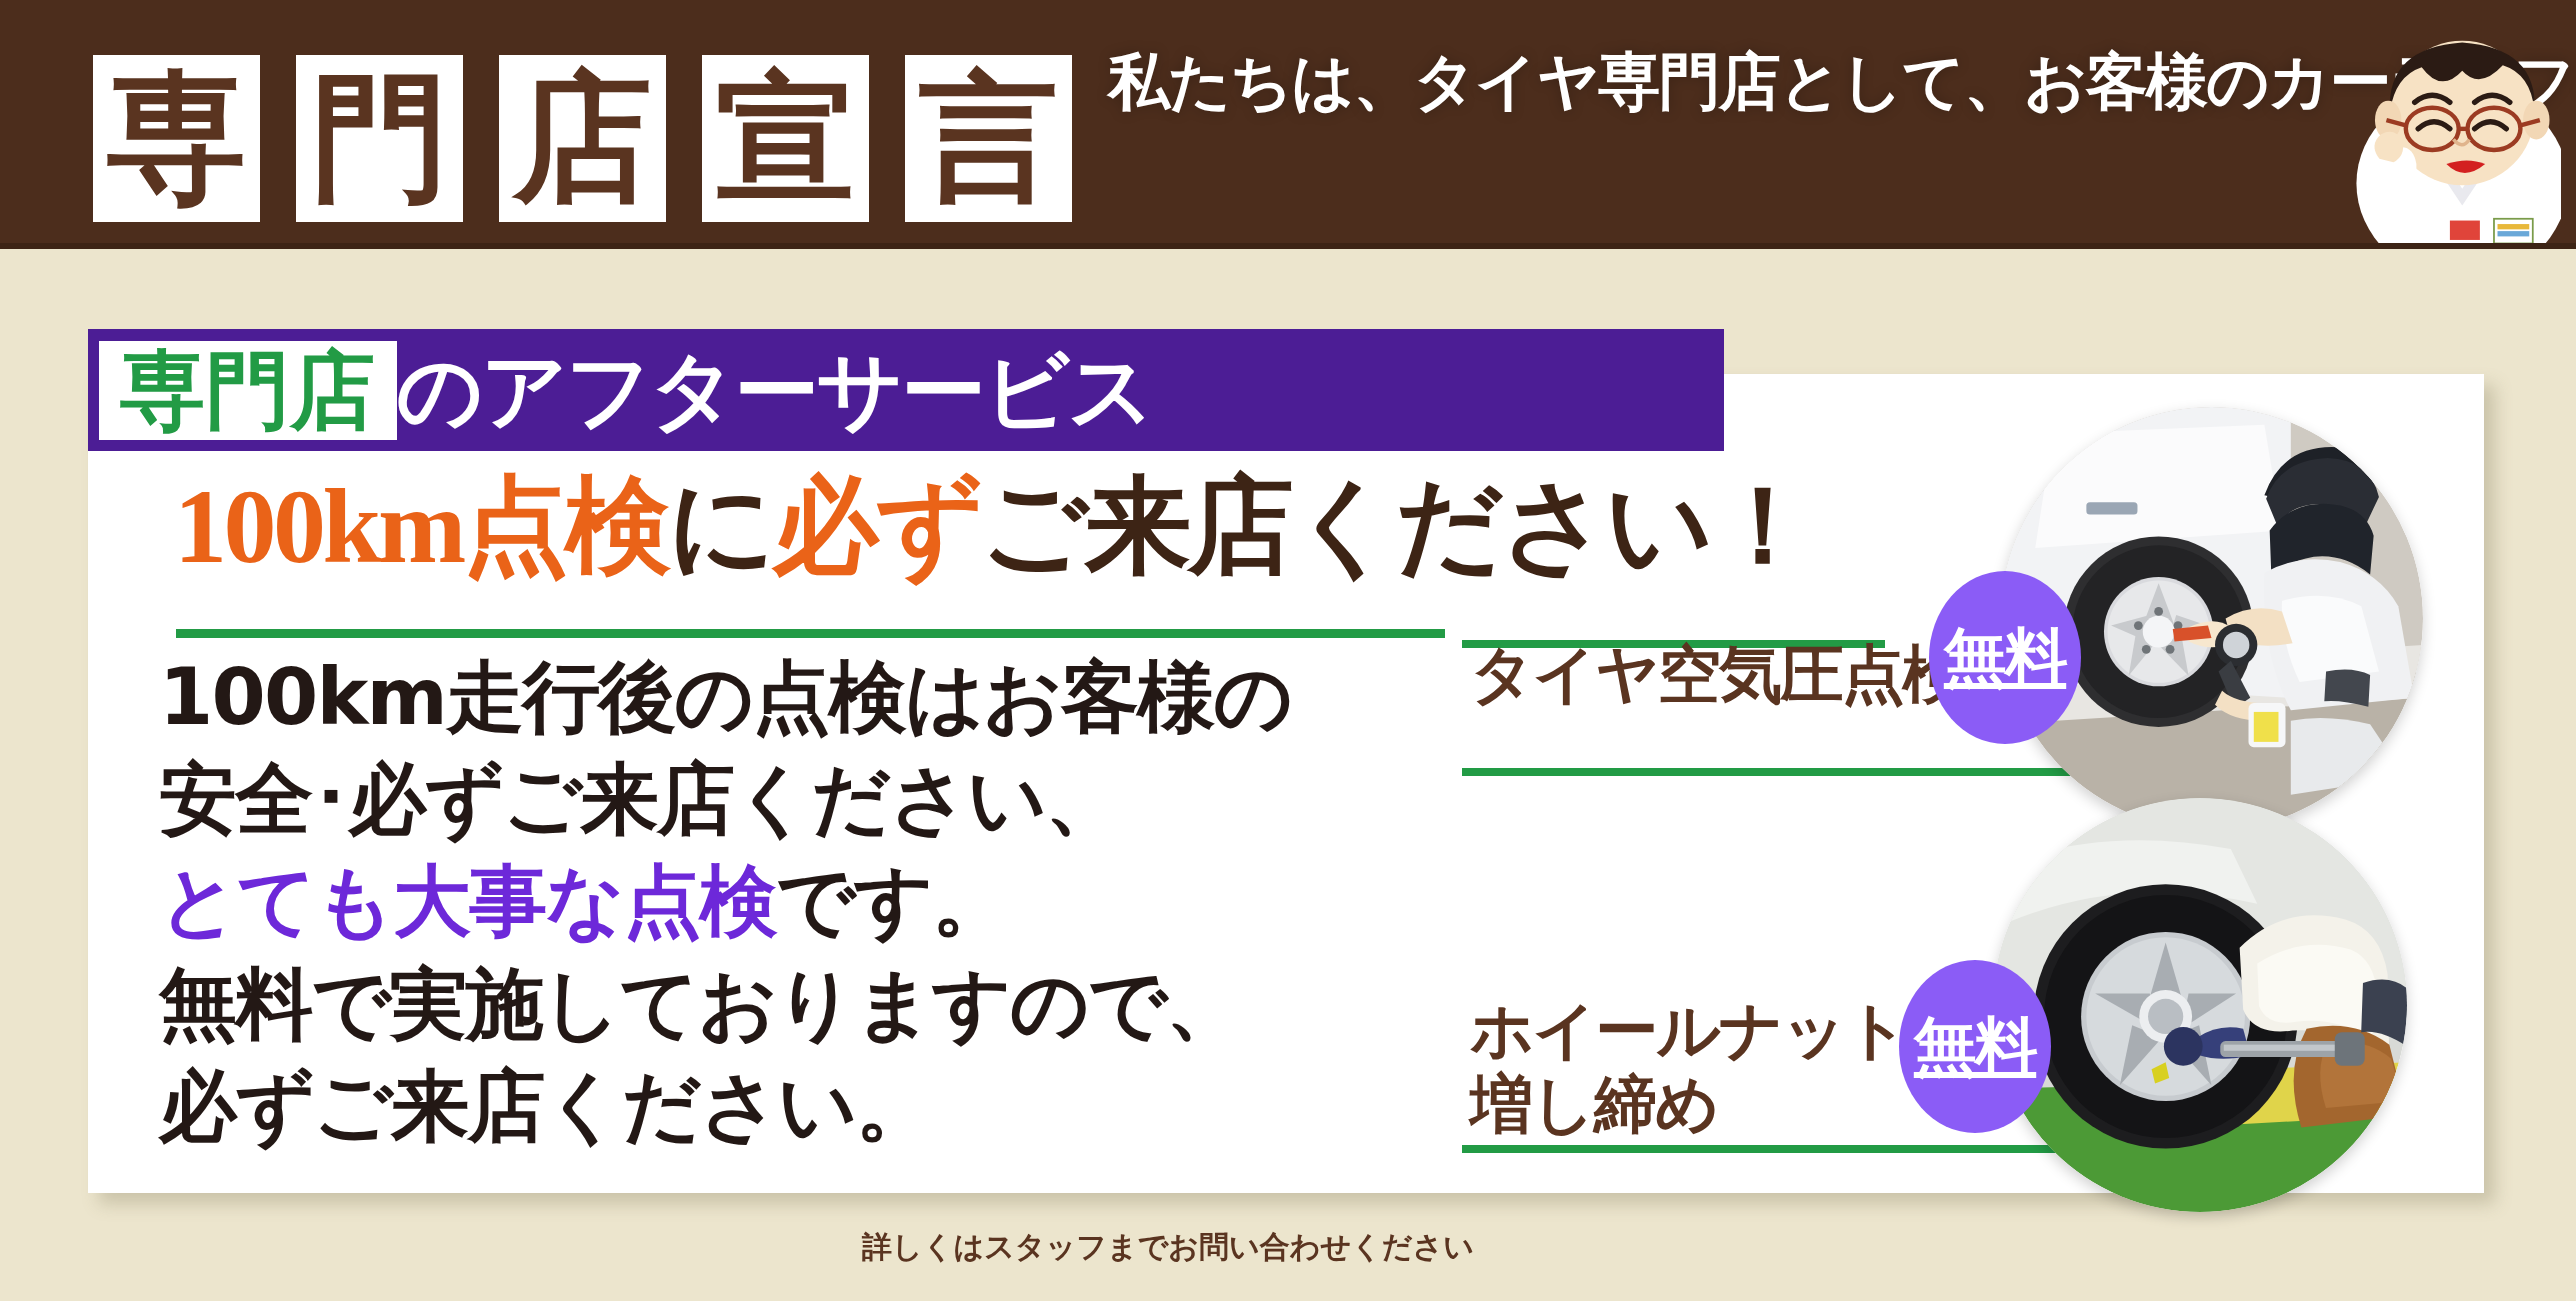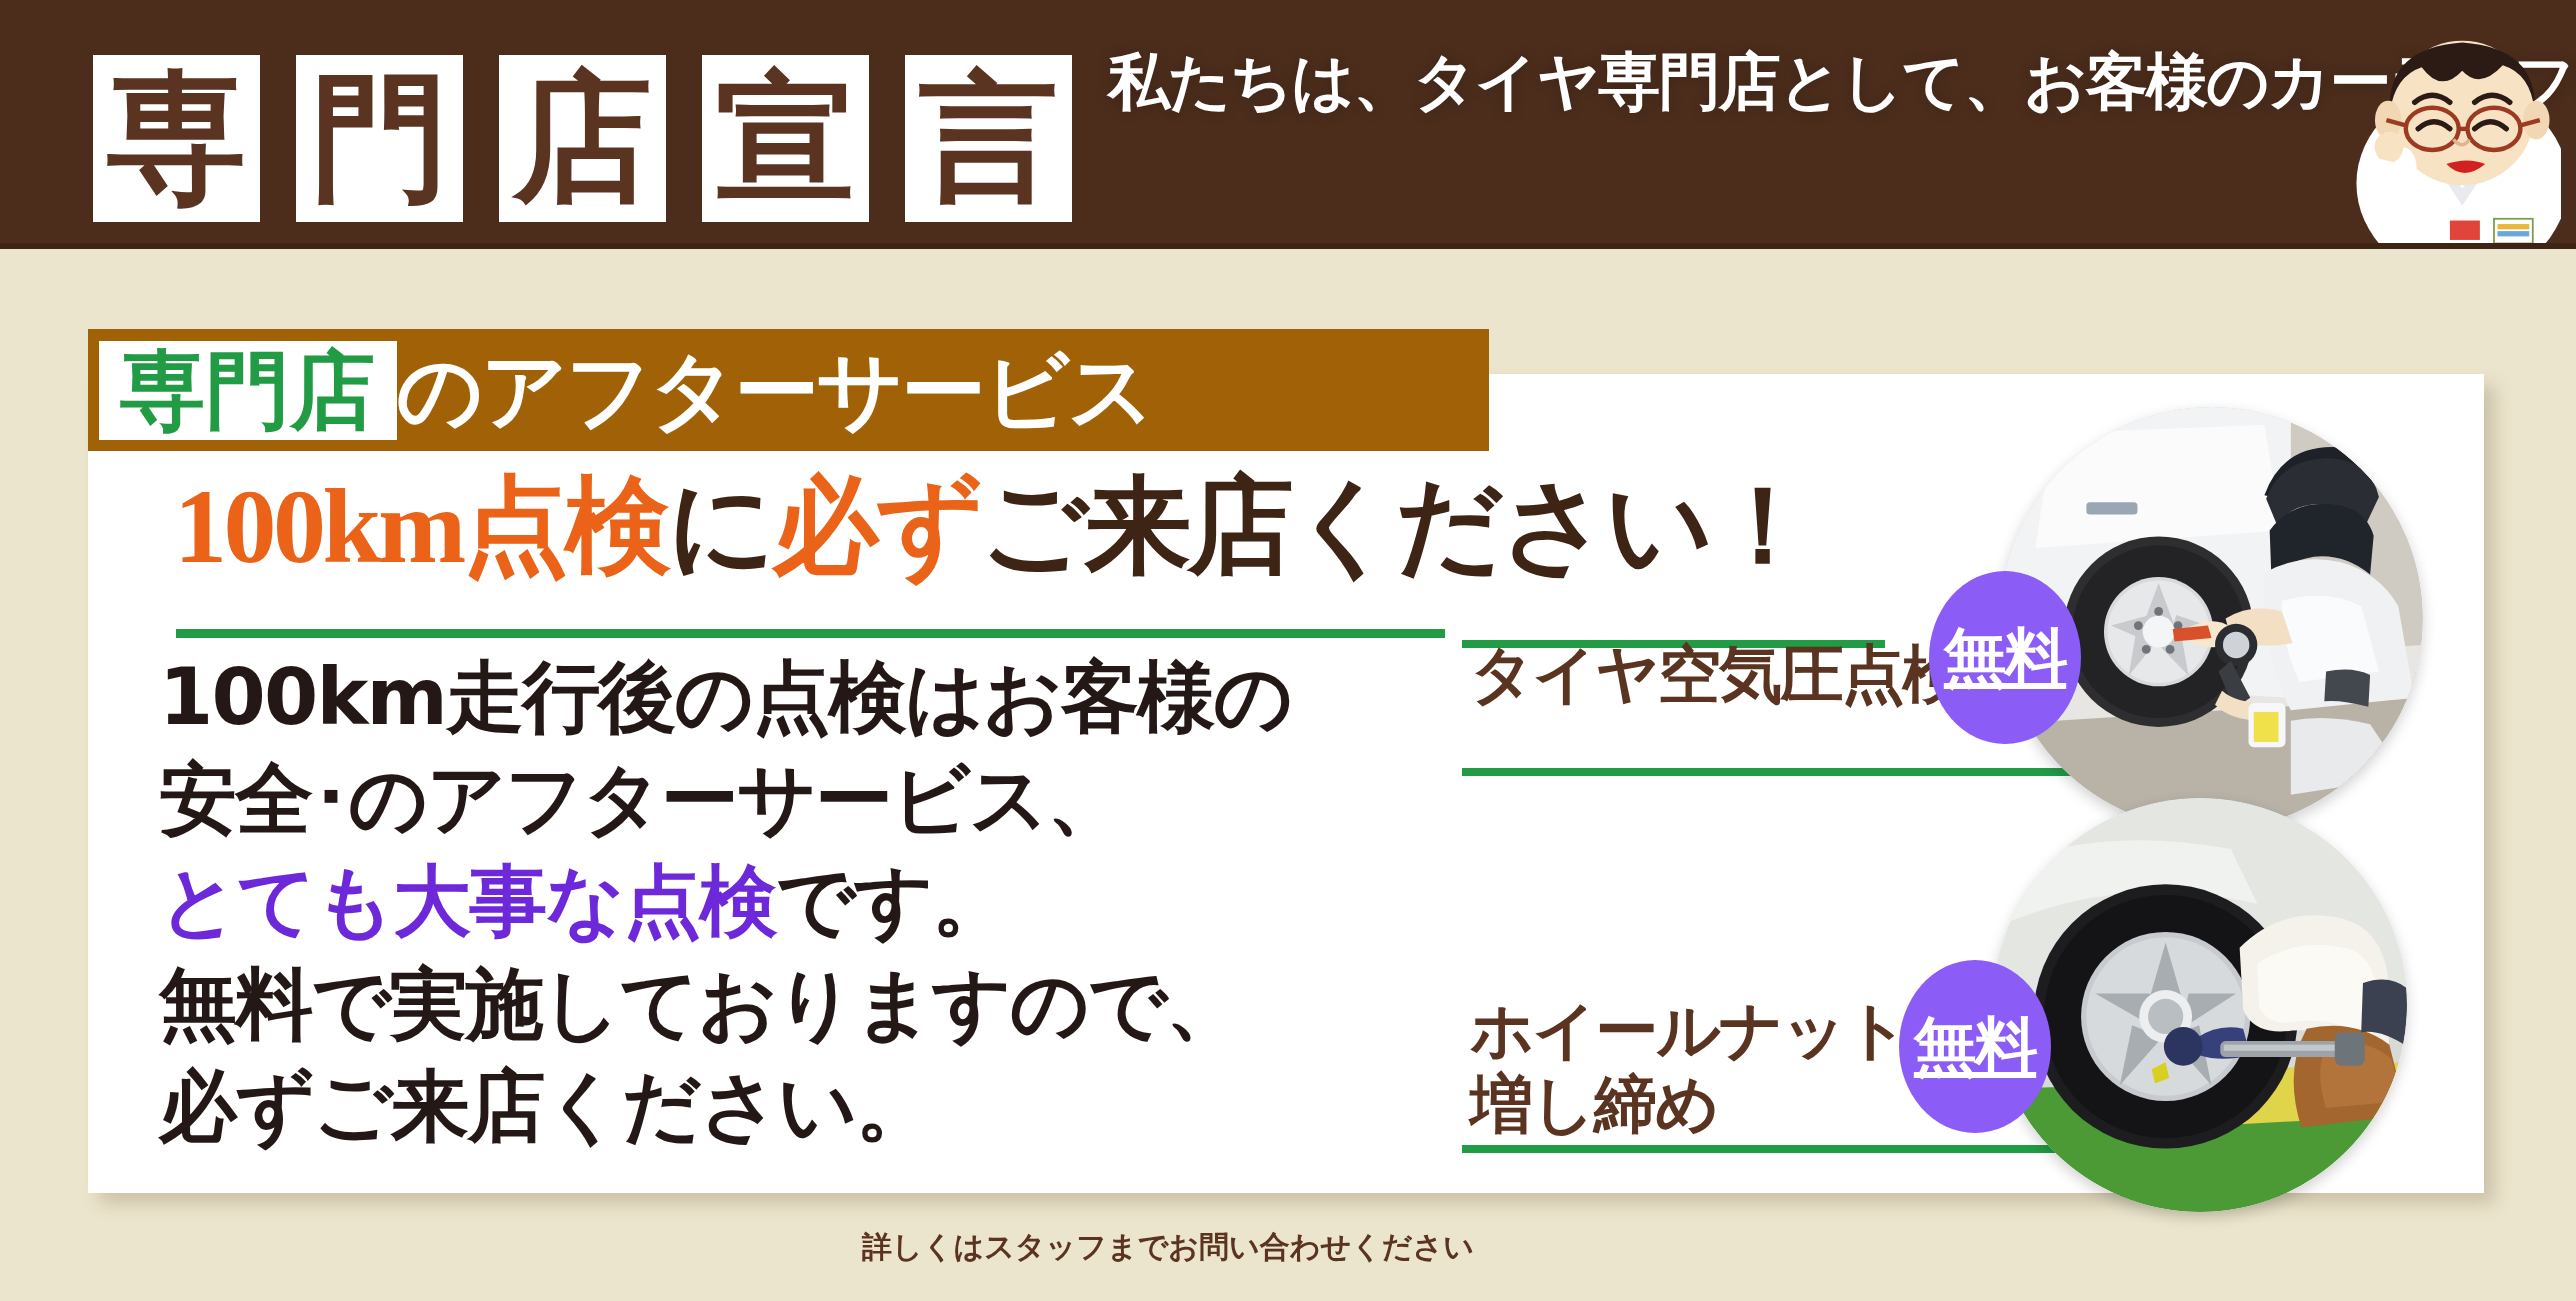--- a/index.html
+++ b/index.html
@@ -43,22 +43,22 @@
   .mascot svg{display:block;}
 
   
   .panel{
     position:absolute;left:88px;top:374px;width:2396px;height:819px;
     background:#ffffff;box-shadow:10.6px 10.6px 16px rgba(120,110,80,.28);
   }
 
   
   .green-band{
-    position:absolute;left:88px;top:329px;width:1401px;height:122px;
-    background:#a16207;display:flex;align-items:center;
+    position:absolute;left:88px;top:329px;width:1636px;height:122px;
+    background:#4c1d95;display:flex;align-items:center;
   }
   .green-band-chip{
     margin-left:10.6px;background:#ffffff;color:#229b45;
     height:99px;min-width:291px;
     display:flex;align-items:center;justify-content:center;
     font-size:85px;font-weight:bold;line-height:1;letter-spacing:0;
     padding:0 3.5px;
   }
   .green-band-rest{
     color:#ffffff;font-size:85px;font-weight:bold;line-height:1;
@@ -193,21 +193,21 @@
 </div>
 
 <div class="headline">
   <span class="or">100km点検</span><span class="br">に</span><span class="or">必ず</span><span class="br">ご来店ください！</span>
 </div>
 
 <div class="rule-green"></div>
 
 <div class="body-text">
   <div>100km走行後の点検はお客様の</div>
-  <div>安全･のアフターサービス、</div>
+  <div>安全･必ずご来店ください、</div>
   <div><span class="hl">とても大事な点検</span><span>です。</span></div>
   <div>無料で実施しておりますので、</div>
   <div>必ずご来店ください。</div>
 </div>
 
 <div class="svc-rule-top"></div>
 <div class="svc svc-1">
   <div class="svc-label">タイヤ空気圧点検</div>
 </div>
 <div class="svc-rule-bot-1"></div>

